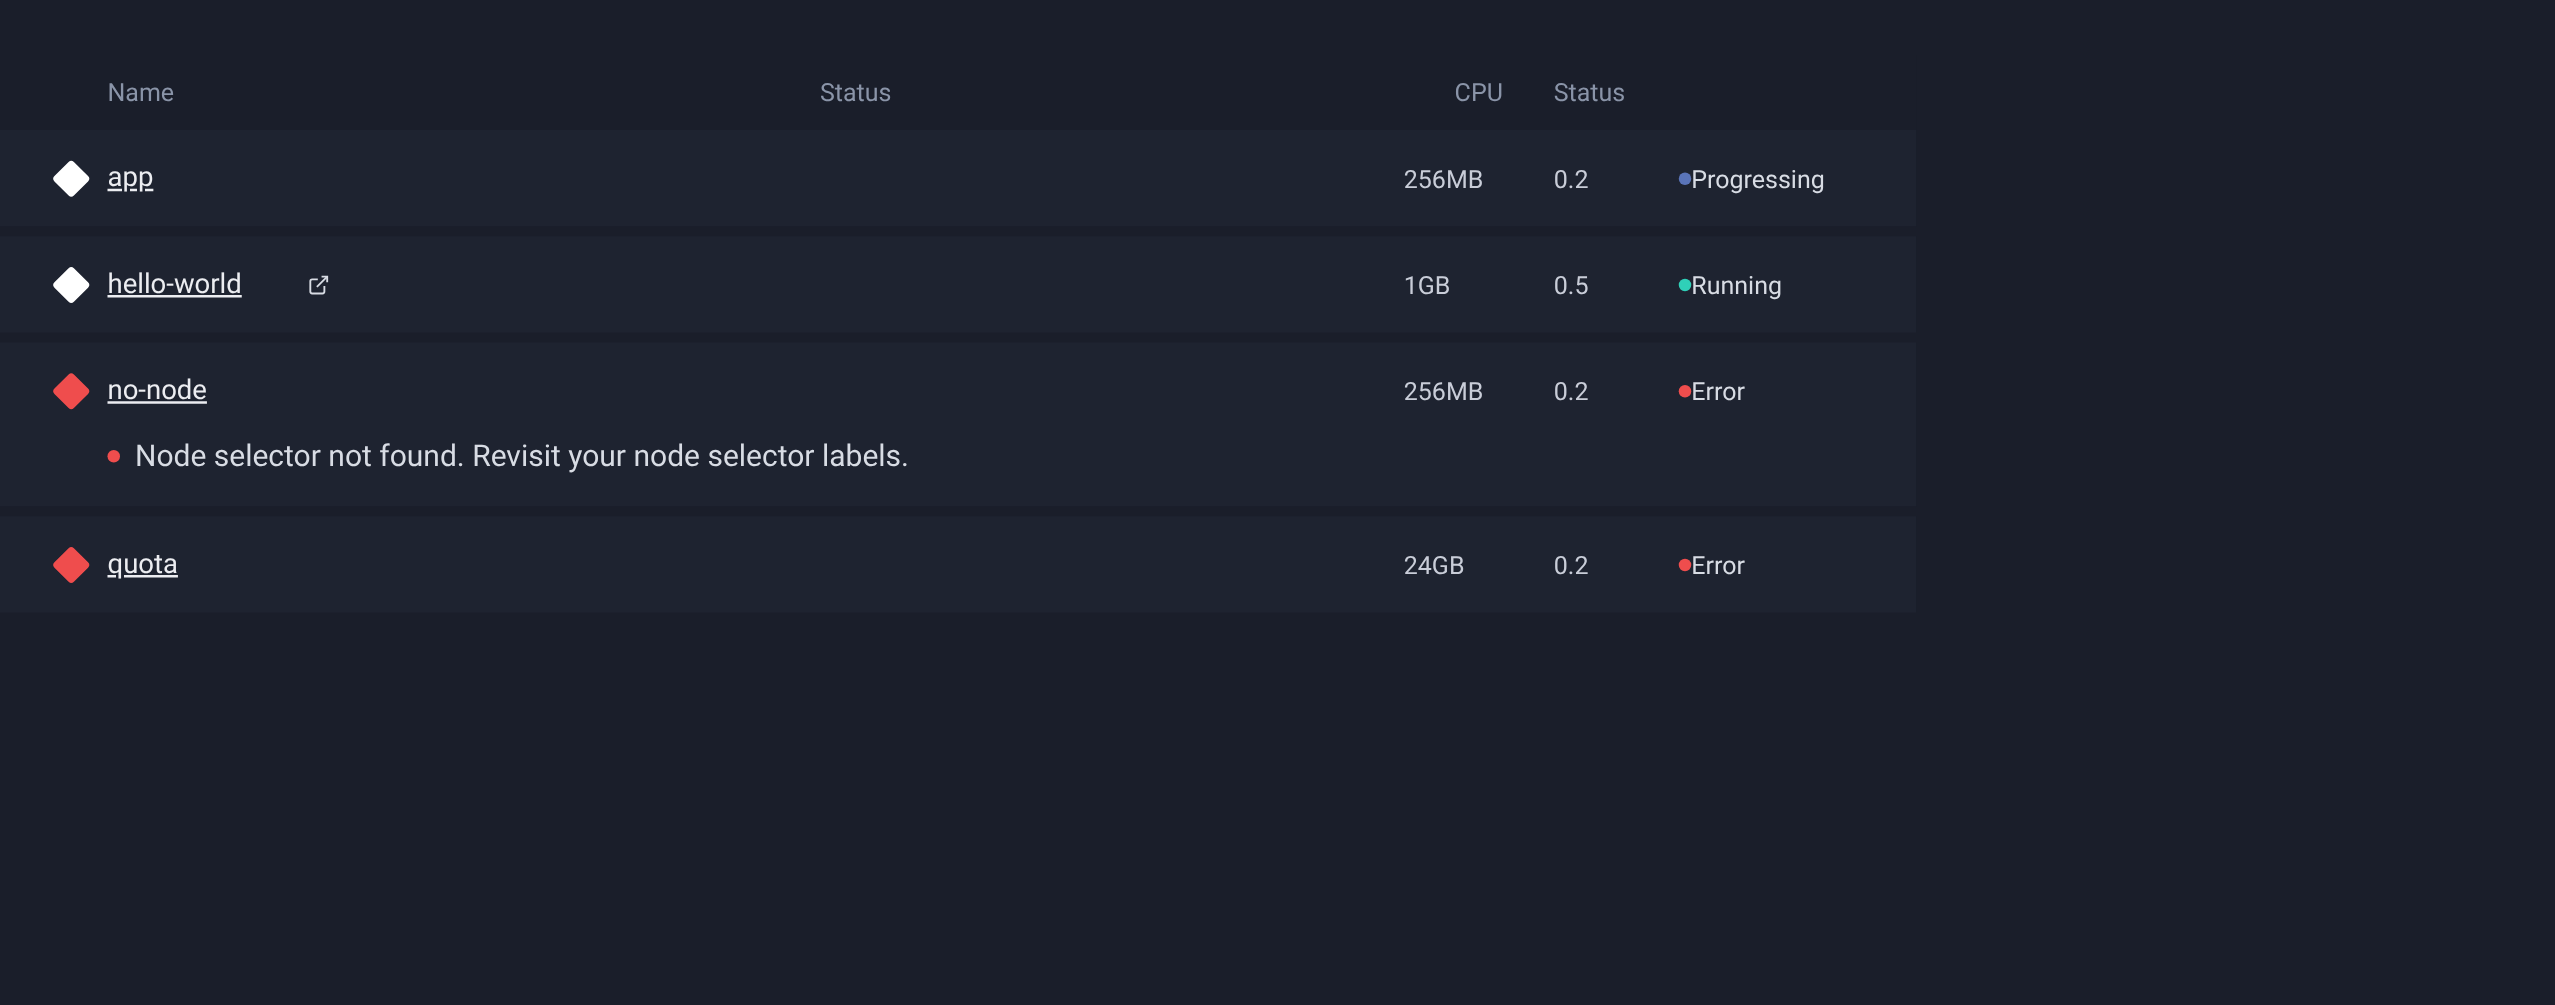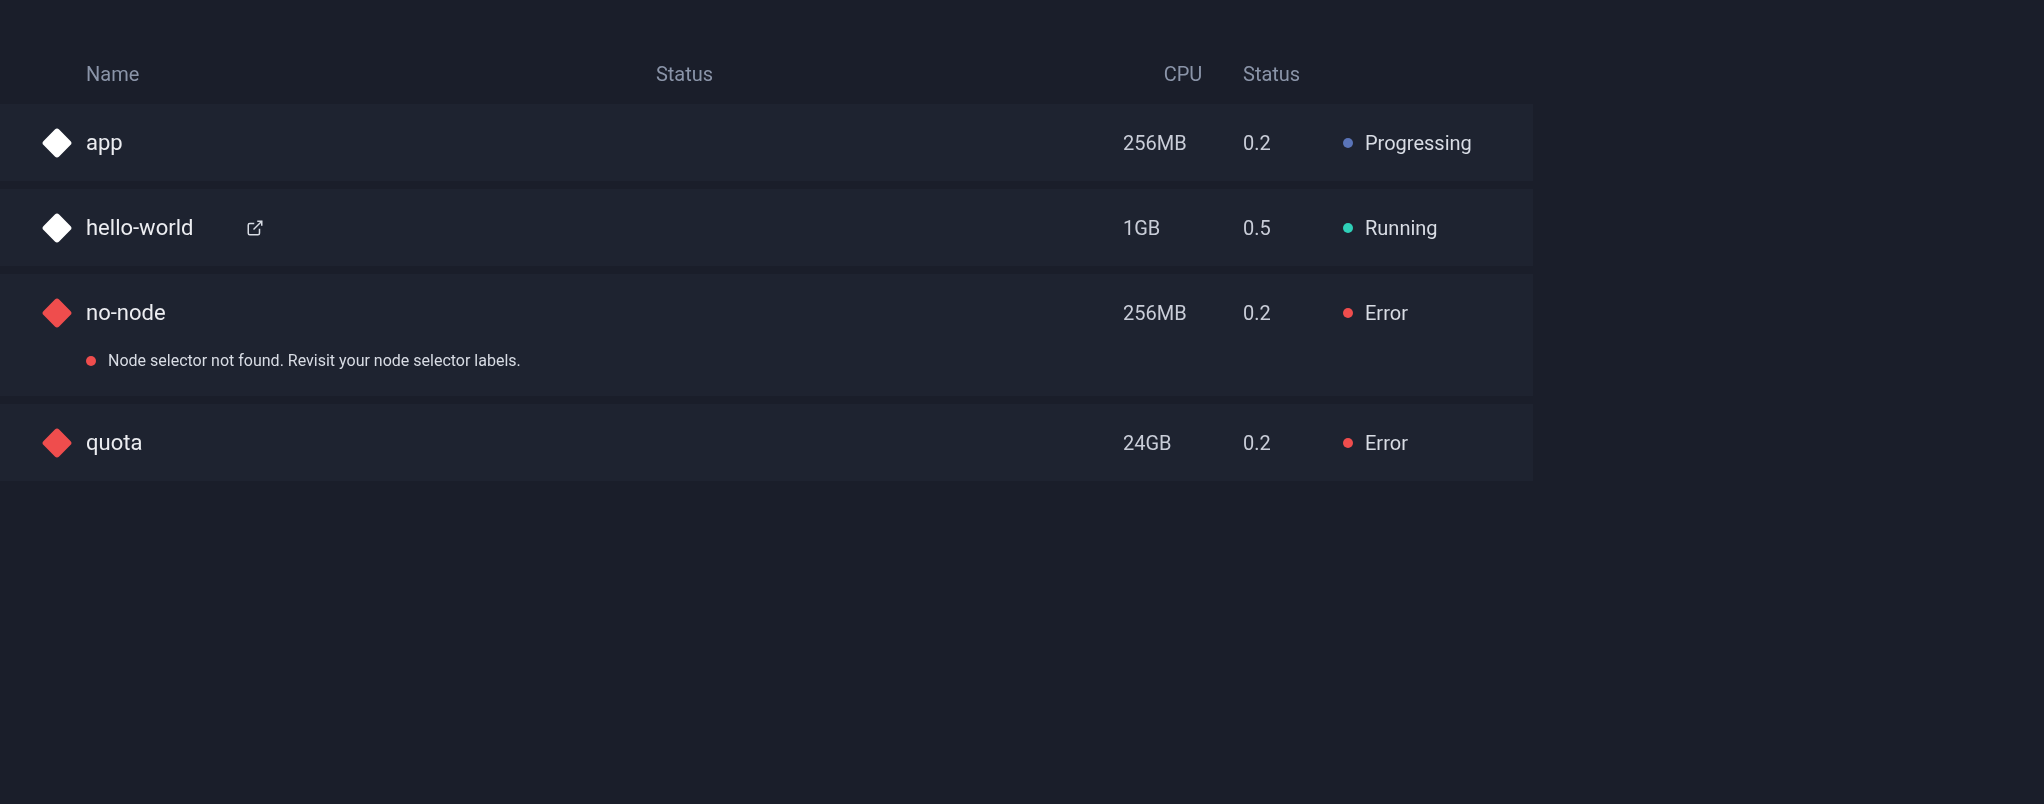--- a/index.html
+++ b/index.html
@@ -31,36 +31,36 @@
   }
   .diamond {
     width: 22px;
     height: 22px;
     transform: rotate(45deg);
     border-radius: 3px;
     margin-left: 46px;
   }
   .diamond.white { background: #ffffff; }
   .diamond.red   { background: #ef4d4d; }
-  .name-cell { font-size: 22px; color: #ecedf1; }
+  .name-cell { font-size: 22px; color: #ecedf1; text-decoration: underline; }
   .endpoint-cell { font-size: 20px; color: #d8dce4; display:flex; align-items:center; gap:8px;}
   .ext-icon { width:18px; height:18px; flex:0 0 18px; }
   .mem-cell, .cpu-cell { color:#c9cdd8; font-size:20px; text-align:left; }
-  .status-cell { display:flex; align-items:center; gap:12px; font-size:20px; color:#d8dce4;}
+  .status-cell { display:flex; align-items:center; font-size:20px; color:#d8dce4;}
   .dot { width:10px; height:10px; border-radius:50%; flex:0 0 10px;}
   .dot.progressing { background:#5a74b8; }
   .dot.running     { background:#2fd0b8; }
   .dot.error       { background:#ef4d4d; }
   .error-detail {
     display:flex;
     align-items:center;
     gap:12px;
     padding: 0 0 26px 86px;
     color:#d8dce4;
-    font-size:16px;
+    font-size:24px;
   }
   .error-detail .dot { background:#ef4d4d; }
   .col.memory, .col.cpu { text-align:center; }
 </style>
 </head>
 <body>
 
 <div class="table">
 
   <div class="header-row">

